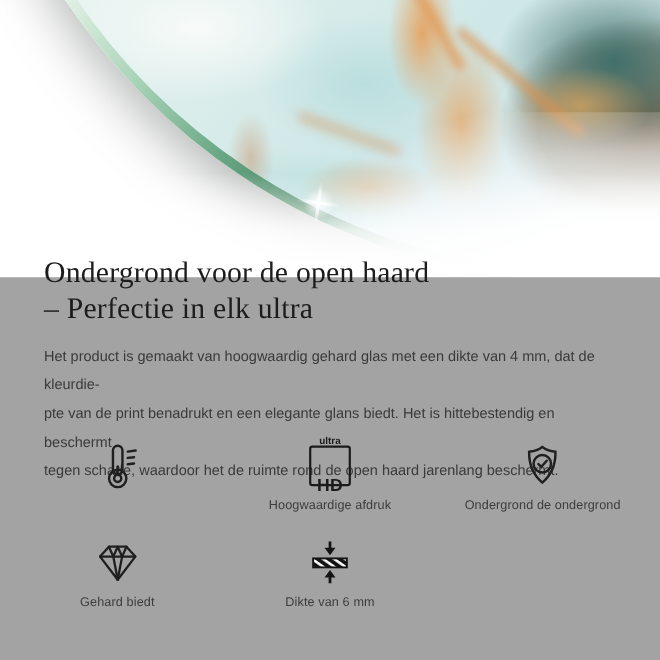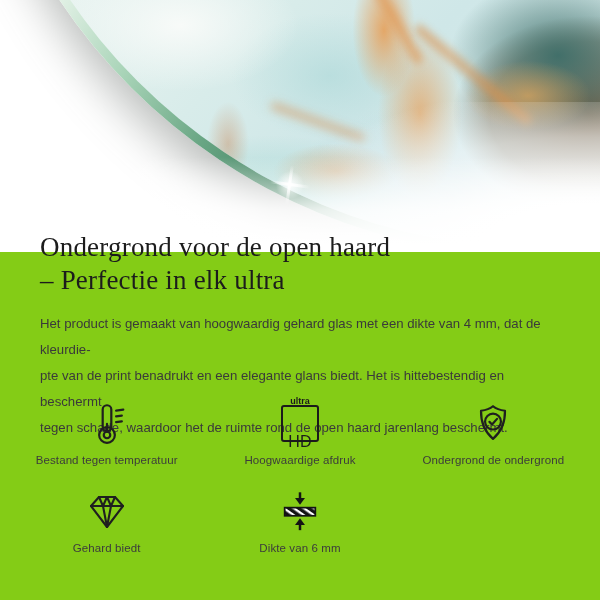--- a/index.html
+++ b/index.html
@@ -1,16 +1,16 @@
 <!DOCTYPE html>
 <html><head>
 <meta charset="utf-8">
 <style>
   html,body{margin:0;padding:0;background:#fff;}
-  .page{position:relative;width:600px;height:600px;background:#84cc16;overflow:hidden;
+  .page{position:relative;width:600px;height:600px;background:#a3a3a3;overflow:hidden;
         font-family:"Liberation Sans","DejaVu Sans",sans-serif;}
 
   
   .hero{position:absolute;left:0;top:0;width:600px;height:252px;overflow:hidden;background:#fff;}
   .glass-shadow{position:absolute;left:-38px;top:-899px;width:1156px;height:1156px;border-radius:50%;
         box-shadow:0 26px 46px -4px rgba(100,106,102,.45);}
   .glass-rim{position:absolute;inset:0;
         background:linear-gradient(118deg,#eaf5ec 6%,#a9d4b8 22%,#68a583 38%,#3d7c5c 55%,#8cc3a4 70%,#4f8a68 85%);
         clip-path:circle(578px at 540px -321px);}
   .glass-art{position:absolute;inset:0;clip-path:circle(569px at 540px -321px);
@@ -53,21 +53,21 @@
   
   .features{position:absolute;left:10px;right:10px;top:399px;
         display:grid;grid-template-columns:repeat(3,1fr);row-gap:21px;}
   .feature{display:flex;flex-direction:column;align-items:center;}
   .icon-box{height:48px;display:flex;align-items:center;justify-content:center;}
   .feature .label{margin-top:7px;font-size:11.5px;color:#3c3c3c;letter-spacing:.1px;}
   .icon-svg{stroke:#1f1f1f;fill:none;stroke-width:2.3;stroke-linecap:round;stroke-linejoin:round;}
   .uhd-box{width:34px;height:33px;border:2.6px solid #1b1b1b;border-radius:3px;
         display:flex;flex-direction:column;align-items:center;justify-content:center;color:#1b1b1b;gap:28px;}
   .uhd-small{font-size:9px;font-weight:700;line-height:9px;}
-  .uhd-big{font-size:16px;font-weight:400;line-height:16px;letter-spacing:.3px;}
+  .uhd-big{font-size:16px;font-weight:700;line-height:16px;letter-spacing:.3px;}
 </style>
 </head>
 <body>
 
 <div class="page">
 
   <div class="hero">
     <div class="glass-shadow"></div>
     <div class="glass-rim"></div>
     <div class="glass-art">
@@ -96,21 +96,20 @@
         <svg class="icon-svg" width="46" height="48" viewBox="0 0 48 48">
           <rect x="19.5" y="5.5" width="9" height="27" rx="4.5"></rect>
           <circle cx="24" cy="36.5" r="8.2"></circle>
           <circle cx="24" cy="36.5" r="3.4"></circle>
           <line x1="24" y1="33" x2="24" y2="25"></line>
           <line x1="33.5" y1="11" x2="41" y2="10"></line>
           <line x1="33.5" y1="17" x2="39.5" y2="16.3"></line>
           <line x1="33.5" y1="23" x2="39.5" y2="22.3"></line>
         </svg>
       </div>
-      <div class="label">Bestand tegen temperatuur</div>
     </div>
 
     <div class="feature">
       <div class="icon-box">
         <div class="uhd-box">
           <div class="uhd-small">ultra</div>
           <div class="uhd-big">HD</div>
         </div>
       </div>
       <div class="label">Hoogwaardige afdruk</div>

